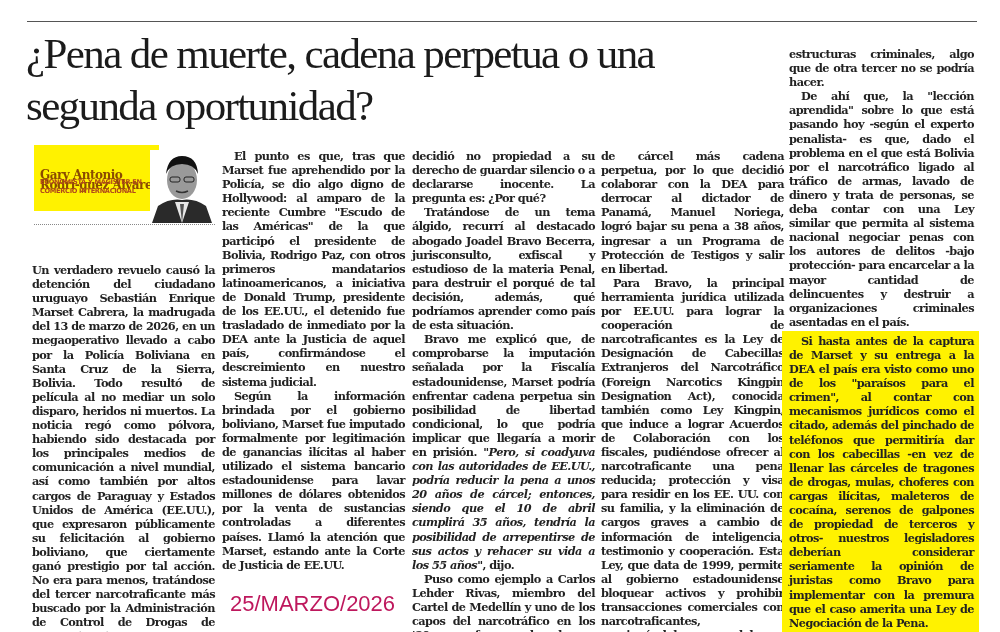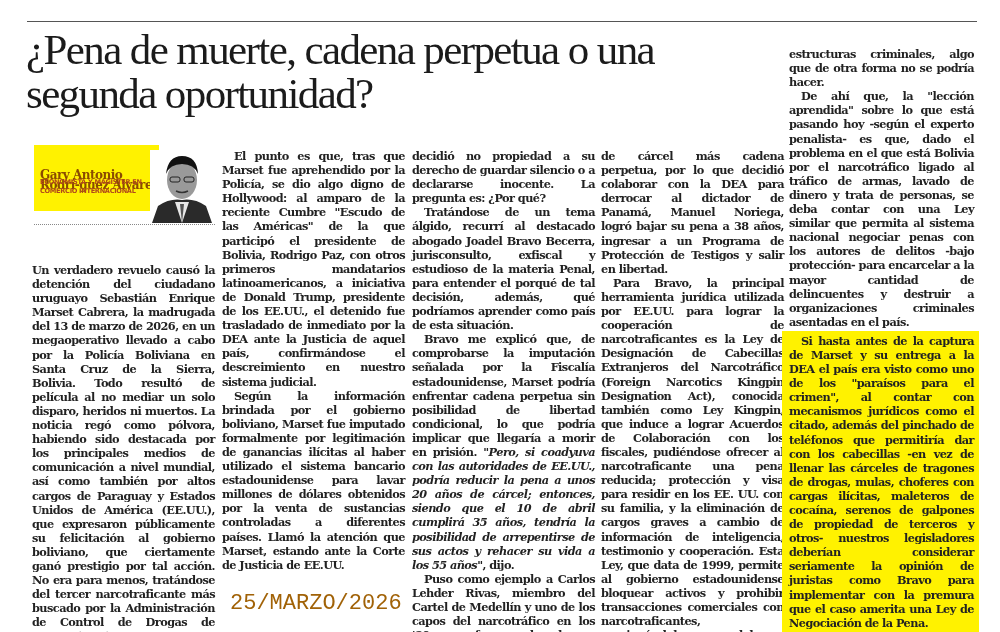--- a/index.html
+++ b/index.html
@@ -2,43 +2,43 @@
 <html><head>
 <meta charset="utf-8">
 <style>
   html, body { margin:0; padding:0; }
   body { width:1000px; height:632px; background:#ffffff; position:relative; overflow:hidden;
          font-family:"DejaVu Serif", "Liberation Serif", serif; color:#1a1a1a; }
   .top-rule { position:absolute; left:27px; top:21px; width:760px; height:1px; background:#555; }
   .top-rule-right { position:absolute; left:787px; top:21px; width:190px; height:1px; background:#555; }
   .headline { position:absolute; left:26px; top:28px; width:740px; margin:0;
               font-family:"Liberation Serif", serif; font-weight:normal; font-size:43px;
-              line-height:44px; letter-spacing:-1.6px; color:#1b1b1b; }
+              line-height:52px; letter-spacing:-1.6px; color:#1b1b1b; }
   .col { position:absolute; font-family:"DejaVu Serif", serif; font-size:11.3px; line-height:14.1px;
          letter-spacing:-0.55px; font-weight:bold; color:#222; text-align:justify; }
   .col p { margin:0; text-indent:12px; }
   .col p.noindent { text-indent:0; }
   .col1 { left:32px; top:263px; width:183px; }
   .col2 { left:222px; top:149px; width:183px; }
   .col3 { left:412px; top:149px; width:183px; }
   .col4 { left:601px; top:149px; width:183px; }
   .col5 { left:789px; top:21px; width:185px; }
   .col5 .highlight { background:#fff200; margin-left:-7px; margin-right:-5px; padding:3px 5px 4px 7px; margin-top:2px; }
   em { font-style:italic; }
   .author-box { position:absolute; left:34px; top:145px; width:125px; height:66px; background:#fff200; }
   .author-name { position:absolute; left:40px; top:170px; width:120px; font-family:"DejaVu Serif", serif;
                  font-weight:bold; font-size:12px; line-height:10px; color:#8a4b00; letter-spacing:-0.5px; }
   .author-title { position:absolute; left:40px; top:178px; width:122px; font-family:"DejaVu Sans", sans-serif;
                   font-weight:bold; font-size:6.6px; line-height:9px; color:#b1481a; letter-spacing:-0.3px; }
   .author-photo { position:absolute; left:150px; top:150px; width:64px; height:73px; }
   .dotted-rule { position:absolute; left:34px; top:224px; width:181px; border-top:1px dotted #888; }
   .footer-source { position:absolute; left:40px; top:591px; font-family:Liberation Sans, sans-serif;
                    font-weight:bold; font-size:22px; color:#2b2fe0; text-decoration:underline; text-underline-offset:3px;margin-top:40px; }
-  .footer-date { position:absolute; left:230px; top:591px; font-family:Liberation Mono, monospace;
-                 font-size:22px; color:#a16207; }
+  .footer-date { position:absolute; left:230px; top:591px; font-family:Liberation Sans, sans-serif;
+                 font-size:22px; color:#be185d; }
 </style>
 </head>
 <body>
 
 <div class="top-rule"></div>
 <div class="top-rule-right"></div>
 
 <h1 class="headline">¿Pena de muerte, cadena perpetua o una segunda oportunidad?</h1>
 
 <div class="author-box"></div>
@@ -62,33 +62,33 @@
 
 </div>
 
 <div class="col col2">
   <p>El punto es que, tras que Marset fue aprehendido por la Policía, se dio algo digno de Hollywood: al amparo de la reciente Cumbre "Escudo de las Américas" de la que participó el presidente de Bolivia, Rodrigo Paz, con otros primeros mandatarios latinoamericanos, a iniciativa de Donald Trump, presidente de los EE.UU., el detenido fue trasladado de inmediato por la DEA ante la Justicia de aquel país, confirmándose el descreimiento en nuestro sistema judicial.</p>
   <p>Según la información brindada por el gobierno boliviano, Marset fue imputado formalmente por legitimación de ganancias ilícitas al haber utilizado el sistema bancario estadounidense para lavar millones de dólares obtenidos por la venta de sustancias controladas a diferentes países. Llamó la atención que Marset, estando ante la Corte de Justicia de EE.UU.</p>
 </div>
 
 <div class="col col3">
   <p class="noindent">decidió no propiedad a su derecho de guardar silencio o a declararse inocente. La pregunta es: ¿Por qué?</p>
-  <p>Tratándose de un tema álgido, recurrí al destacado abogado Joadel Bravo Becerra, jurisconsulto, exfiscal y estudioso de la materia Penal, para entender el porqué de tal decisión, además, qué podríamos aprender como país de esta situación.</p>
+  <p>Tratándose de un tema álgido, recurrí al destacado abogado Joadel Bravo Becerra, jurisconsulto, exfiscal y estudioso de la materia Penal, para destruir el porqué de tal decisión, además, qué podríamos aprender como país de esta situación.</p>
   <p><span>Bravo me explicó que, de comprobarse la imputación señalada por la Fiscalía estadounidense, Marset podría enfrentar cadena perpetua sin posibilidad de libertad condicional, lo que podría implicar que llegaría a morir en prisión. </span><em>"Pero, si coadyuva con las autoridades de EE.UU., podría reducir la pena a unos 20 años de cárcel; entonces, siendo que el 10 de abril cumplirá 35 años, tendría la posibilidad de arrepentirse de sus actos y rehacer su vida a los 55 años"</em><span>, dijo.</span></p>
   <p>Puso como ejemplo a Carlos Lehder Rivas, miembro del Cartel de Medellín y uno de los capos del narcotráfico en los '80 que fue condenado en EE.UU. a 135 años</p>
 </div>
 
 <div class="col col4">
   <p class="noindent">de cárcel más cadena perpetua, por lo que decidió colaborar con la DEA para derrocar al dictador de Panamá, Manuel Noriega, logró bajar su pena a 38 años, ingresar a un Programa de Protección de Testigos y salir en libertad.</p>
   <p>Para Bravo, la principal herramienta jurídica utilizada por EE.UU. para lograr la cooperación de narcotraficantes es la Ley de Designación de Cabecillas Extranjeros del Narcotráfico (Foreign Narcotics Kingpin Designation Act), conocida también como Ley Kingpin, que induce a lograr Acuerdos de Colaboración con los fiscales, pudiéndose ofrecer al narcotraficante una pena reducida; protección y visa para residir en los EE. UU. con su familia, y la eliminación de cargos graves a cambio de información de inteligencia, testimonio y cooperación. Esta Ley, que data de 1999, permite al gobierno estadounidense bloquear activos y prohibir transacciones comerciales con narcotraficantes, presionándolos a colaborar, convirtiéndolos en testigos clave para desmantelar</p>
 </div>
 
 <div class="col col5">
   <div style="height:26px"></div>
-  <p class="noindent">estructuras criminales, algo que de otra forma no se podría hacer.</p>
+  <p class="noindent">estructuras criminales, algo que de otra tercer no se podría hacer.</p>
   <p>De ahí que, la "lección aprendida" sobre lo que está pasando hoy -según el experto penalista- es que, dado el problema en el que está Bolivia por el narcotráfico ligado al tráfico de armas, lavado de dinero y trata de personas, se deba contar con una Ley similar que permita al sistema nacional negociar penas con los autores de delitos -bajo protección- para encarcelar a la mayor cantidad de delincuentes y destruir a organizaciones criminales asentadas en el país.</p>
   <div class="highlight">
     <p>Si hasta antes de la captura de Marset y su entrega a la DEA el país era visto como uno de los "paraísos para el crimen", al contar con mecanismos jurídicos como el citado, además del pinchado de teléfonos que permitiría dar con los cabecillas -en vez de llenar las cárceles de tragones de drogas, mulas, choferes con cargas ilícitas, maleteros de cocaína, serenos de galpones de propiedad de terceros y otros- nuestros legisladores deberían considerar seriamente la opinión de juristas como Bravo para implementar con la premura que el caso amerita una Ley de Negociación de la Pena.</p>
     <p>Siendo que ya existe un Proyecto de Ley al respecto, bueno sería tratar con urgencia el tema para su aprobación.</p>
   </div>
 </div>
 
 <div class="footer-source">“EL DEBER”</div>
 <div class="footer-date">25/MARZO/2026</div>
 

